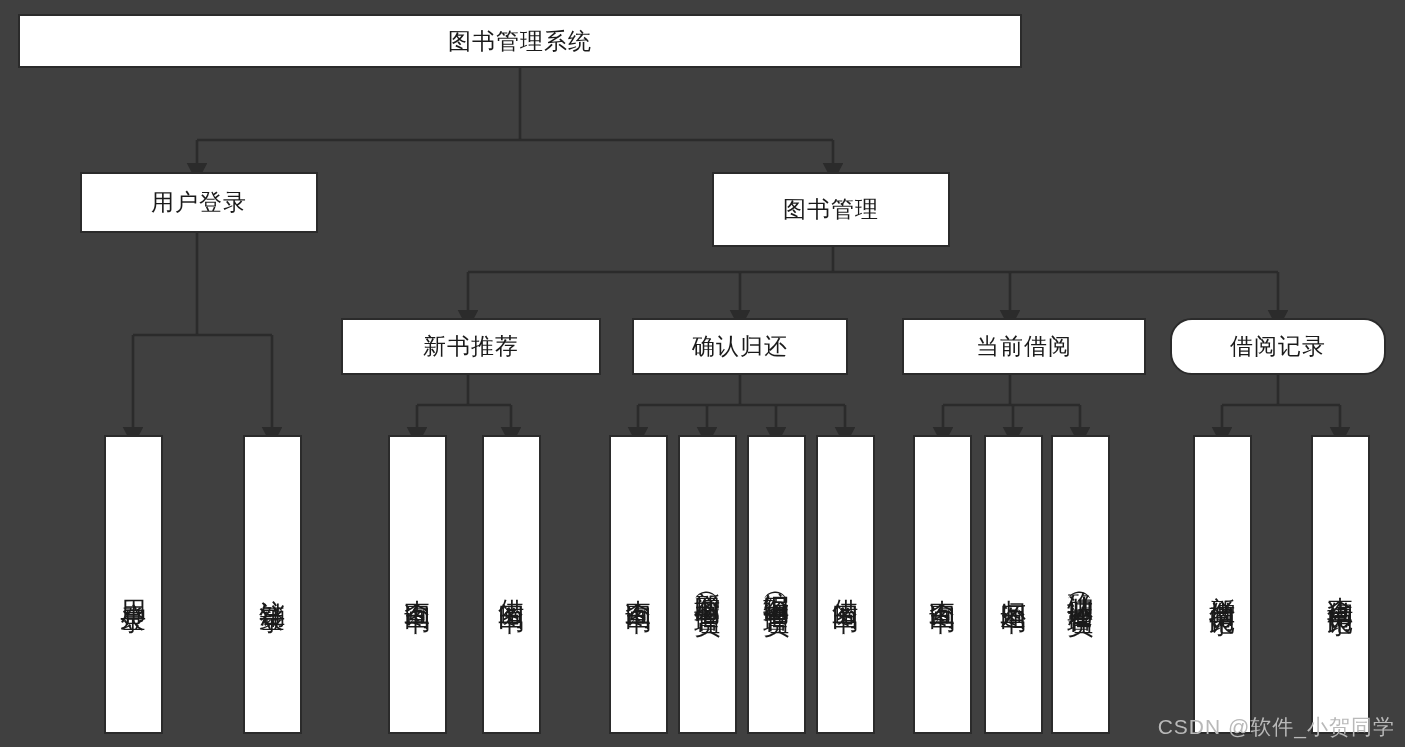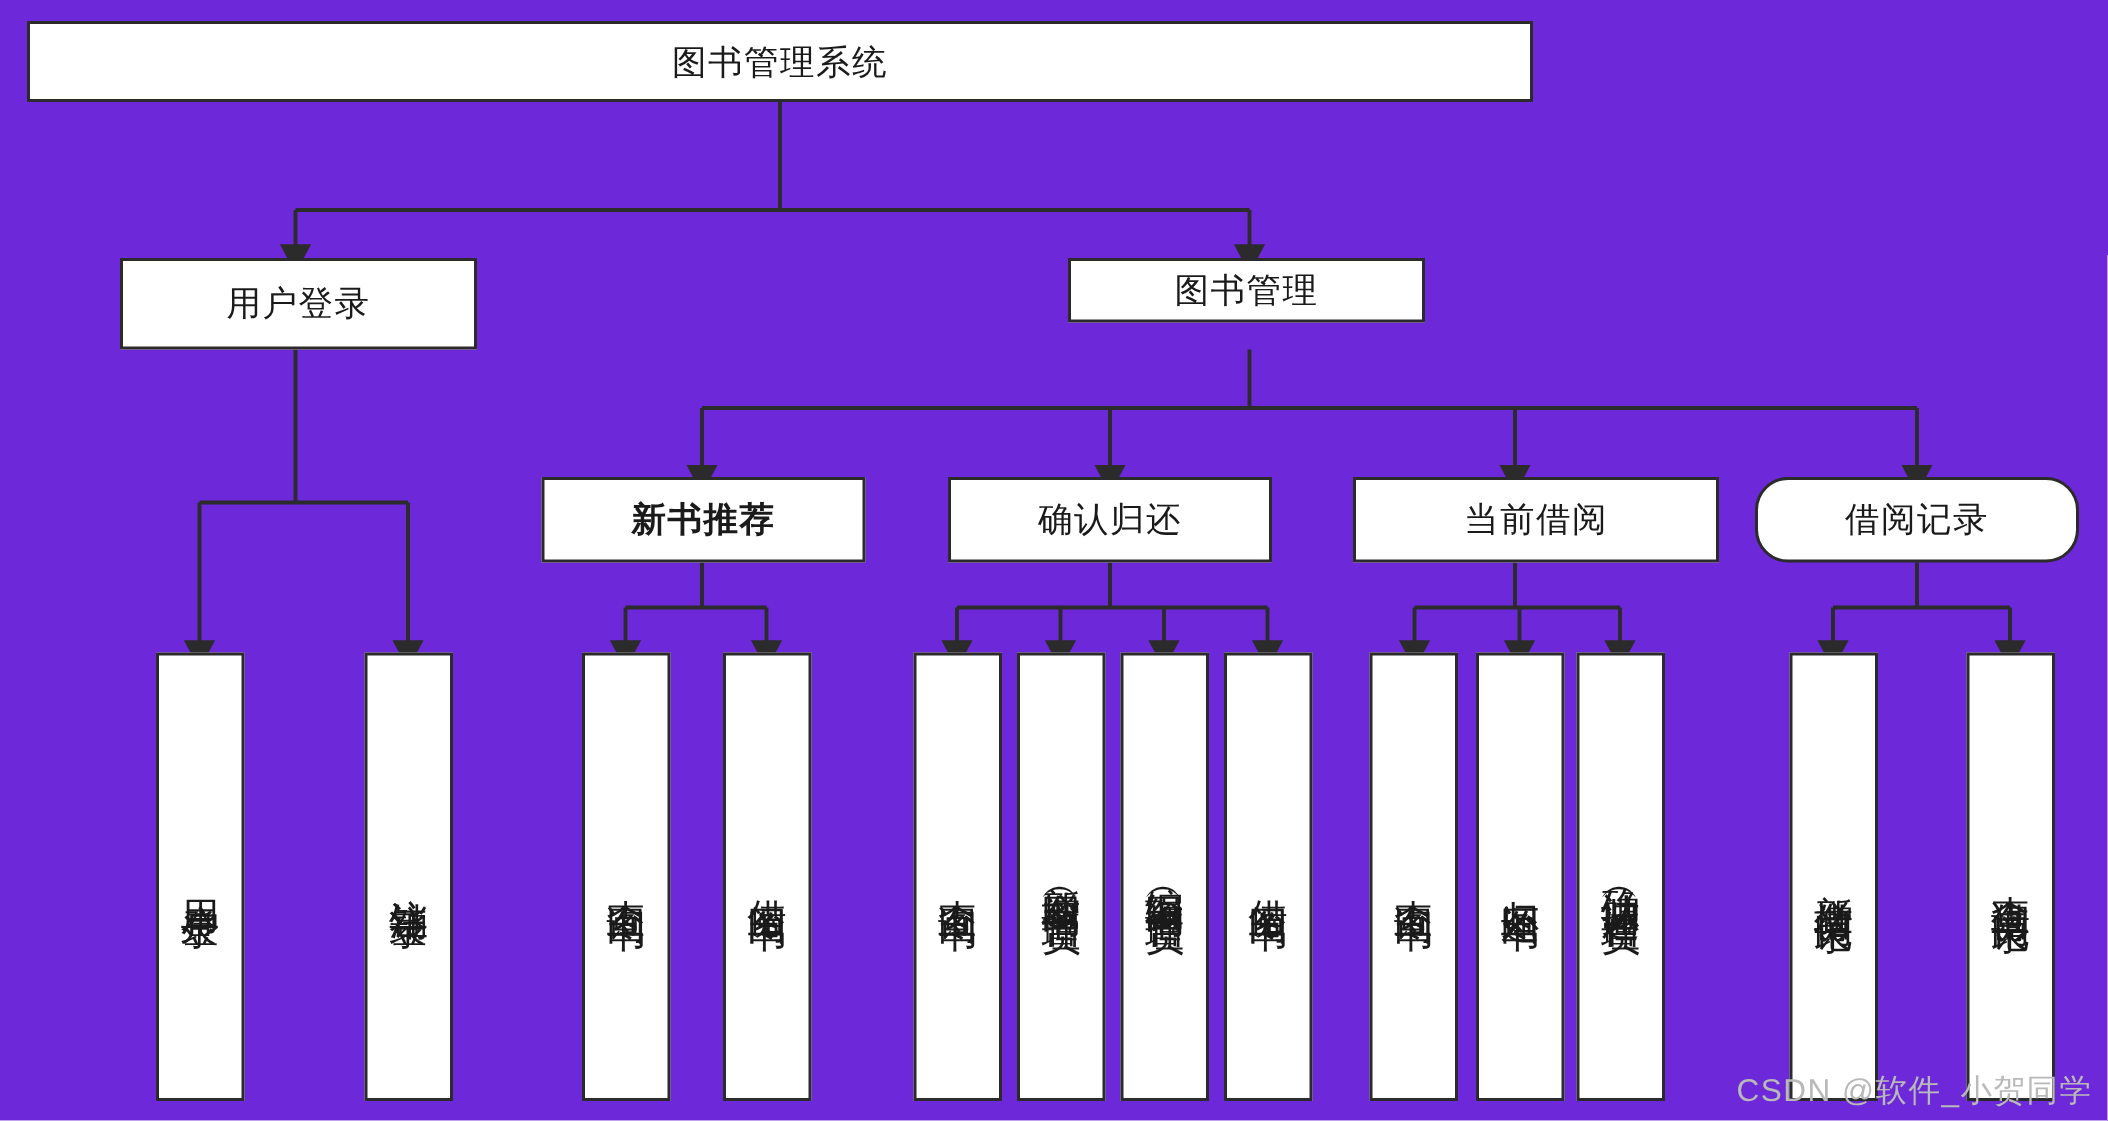--- a/index.html
+++ b/index.html
@@ -5,21 +5,21 @@
 <style>
   html,body{margin:0;padding:0;background:#ffffff;}
   body{
     font-family:"Liberation Sans","DejaVu Sans",sans-serif;
     color:#1a1a1a;
   }
   #diagram-root{
     position:relative;
     width:1405px;
     height:747px;
-    background:#6d28d9;
+    background:#404040;
     overflow:hidden;
   }
   #edge-layer{
     position:absolute;
     left:0;top:0;
     width:1405px;height:747px;
     pointer-events:none;
   }
   .node{
     position:absolute;
@@ -119,25 +119,25 @@
     </g>
   </svg>
 
   <div class="node" style="left:18px;top:14px;width:1004px;height:54px;">
     <span class="node-label">图书管理系统</span>
   </div>
 
   <div class="node" style="left:80px;top:172px;width:238px;height:61px;">
     <span class="node-label">用户登录</span>
   </div>
-  <div class="node" style="left:712px;top:172px;width:238px;height:43px;">
+  <div class="node" style="left:712px;top:172px;width:238px;height:75px;">
     <span class="node-label">图书管理</span>
   </div>
 
-  <div class="node" style="left:361px;top:318px;width:216px;height:57px;font-weight:bold;">
+  <div class="node" style="left:341px;top:318px;width:260px;height:57px;">
     <span class="node-label">新书推荐</span>
   </div>
   <div class="node" style="left:632px;top:318px;width:216px;height:57px;">
     <span class="node-label">确认归还</span>
   </div>
   <div class="node" style="left:902px;top:318px;width:244px;height:57px;">
     <span class="node-label">当前借阅</span>
   </div>
   <div class="node" style="left:1170px;top:318px;width:216px;height:57px;border-radius:22px;">
     <span class="node-label">借阅记录</span>

